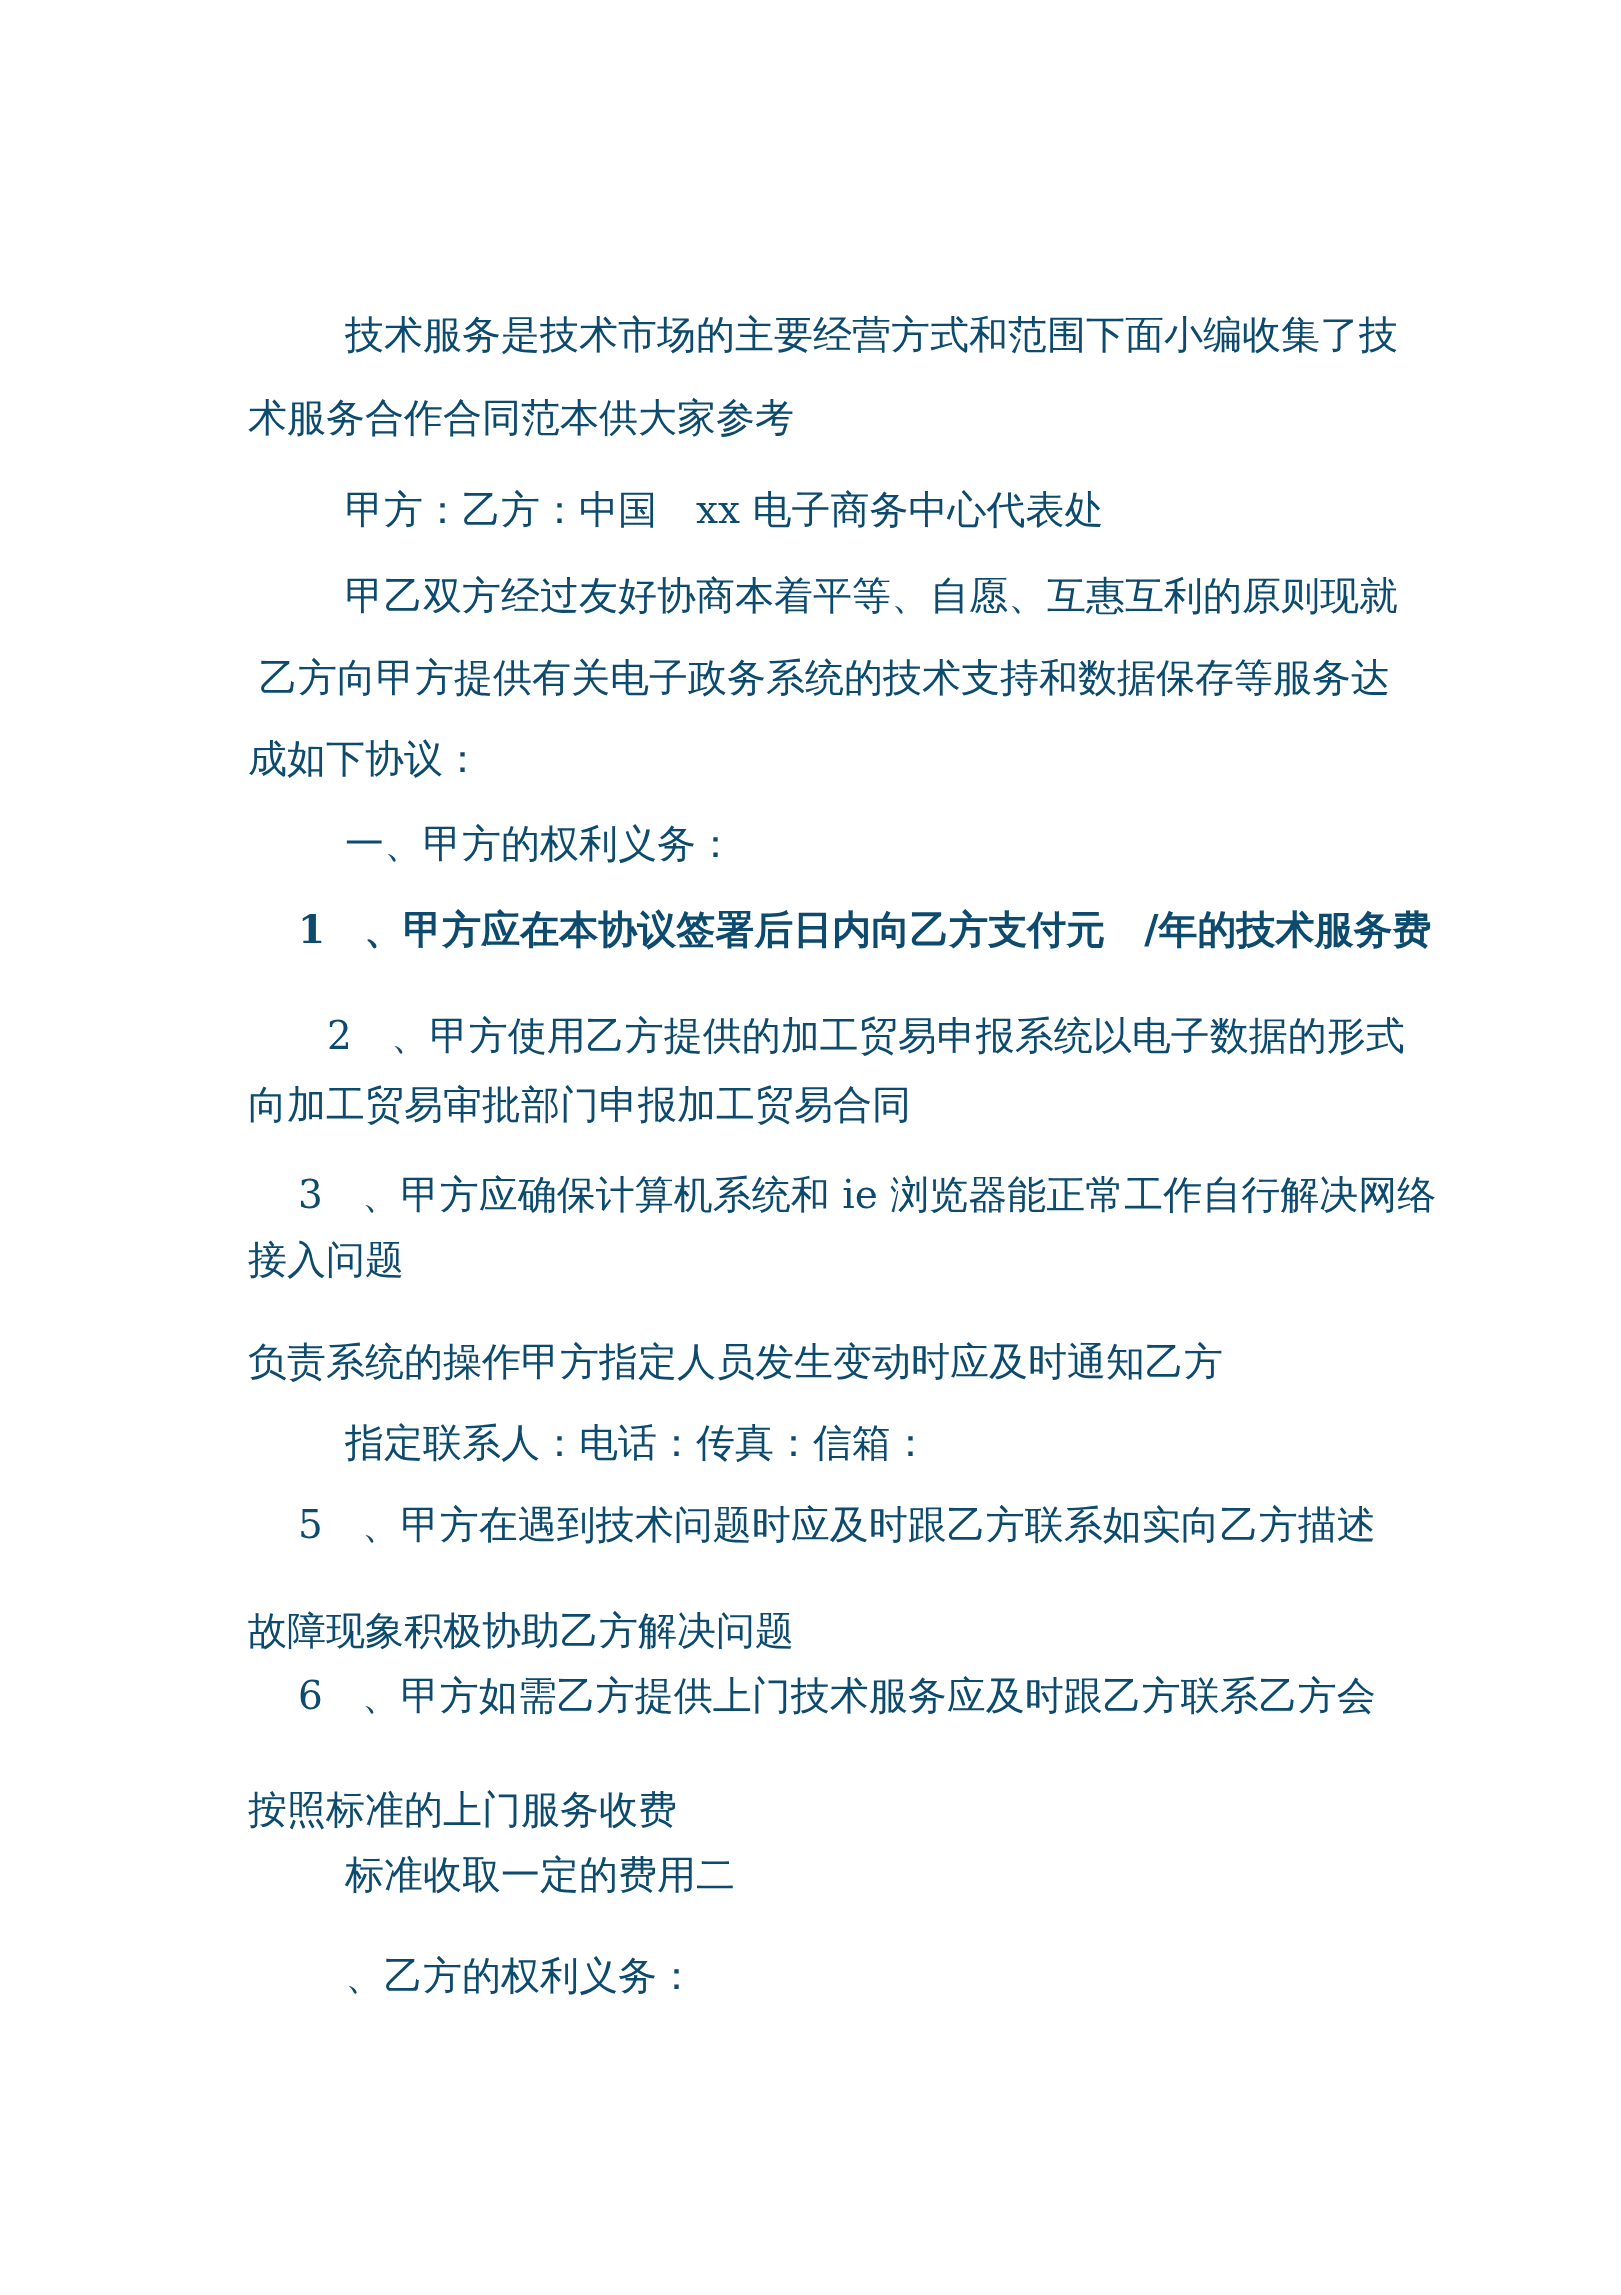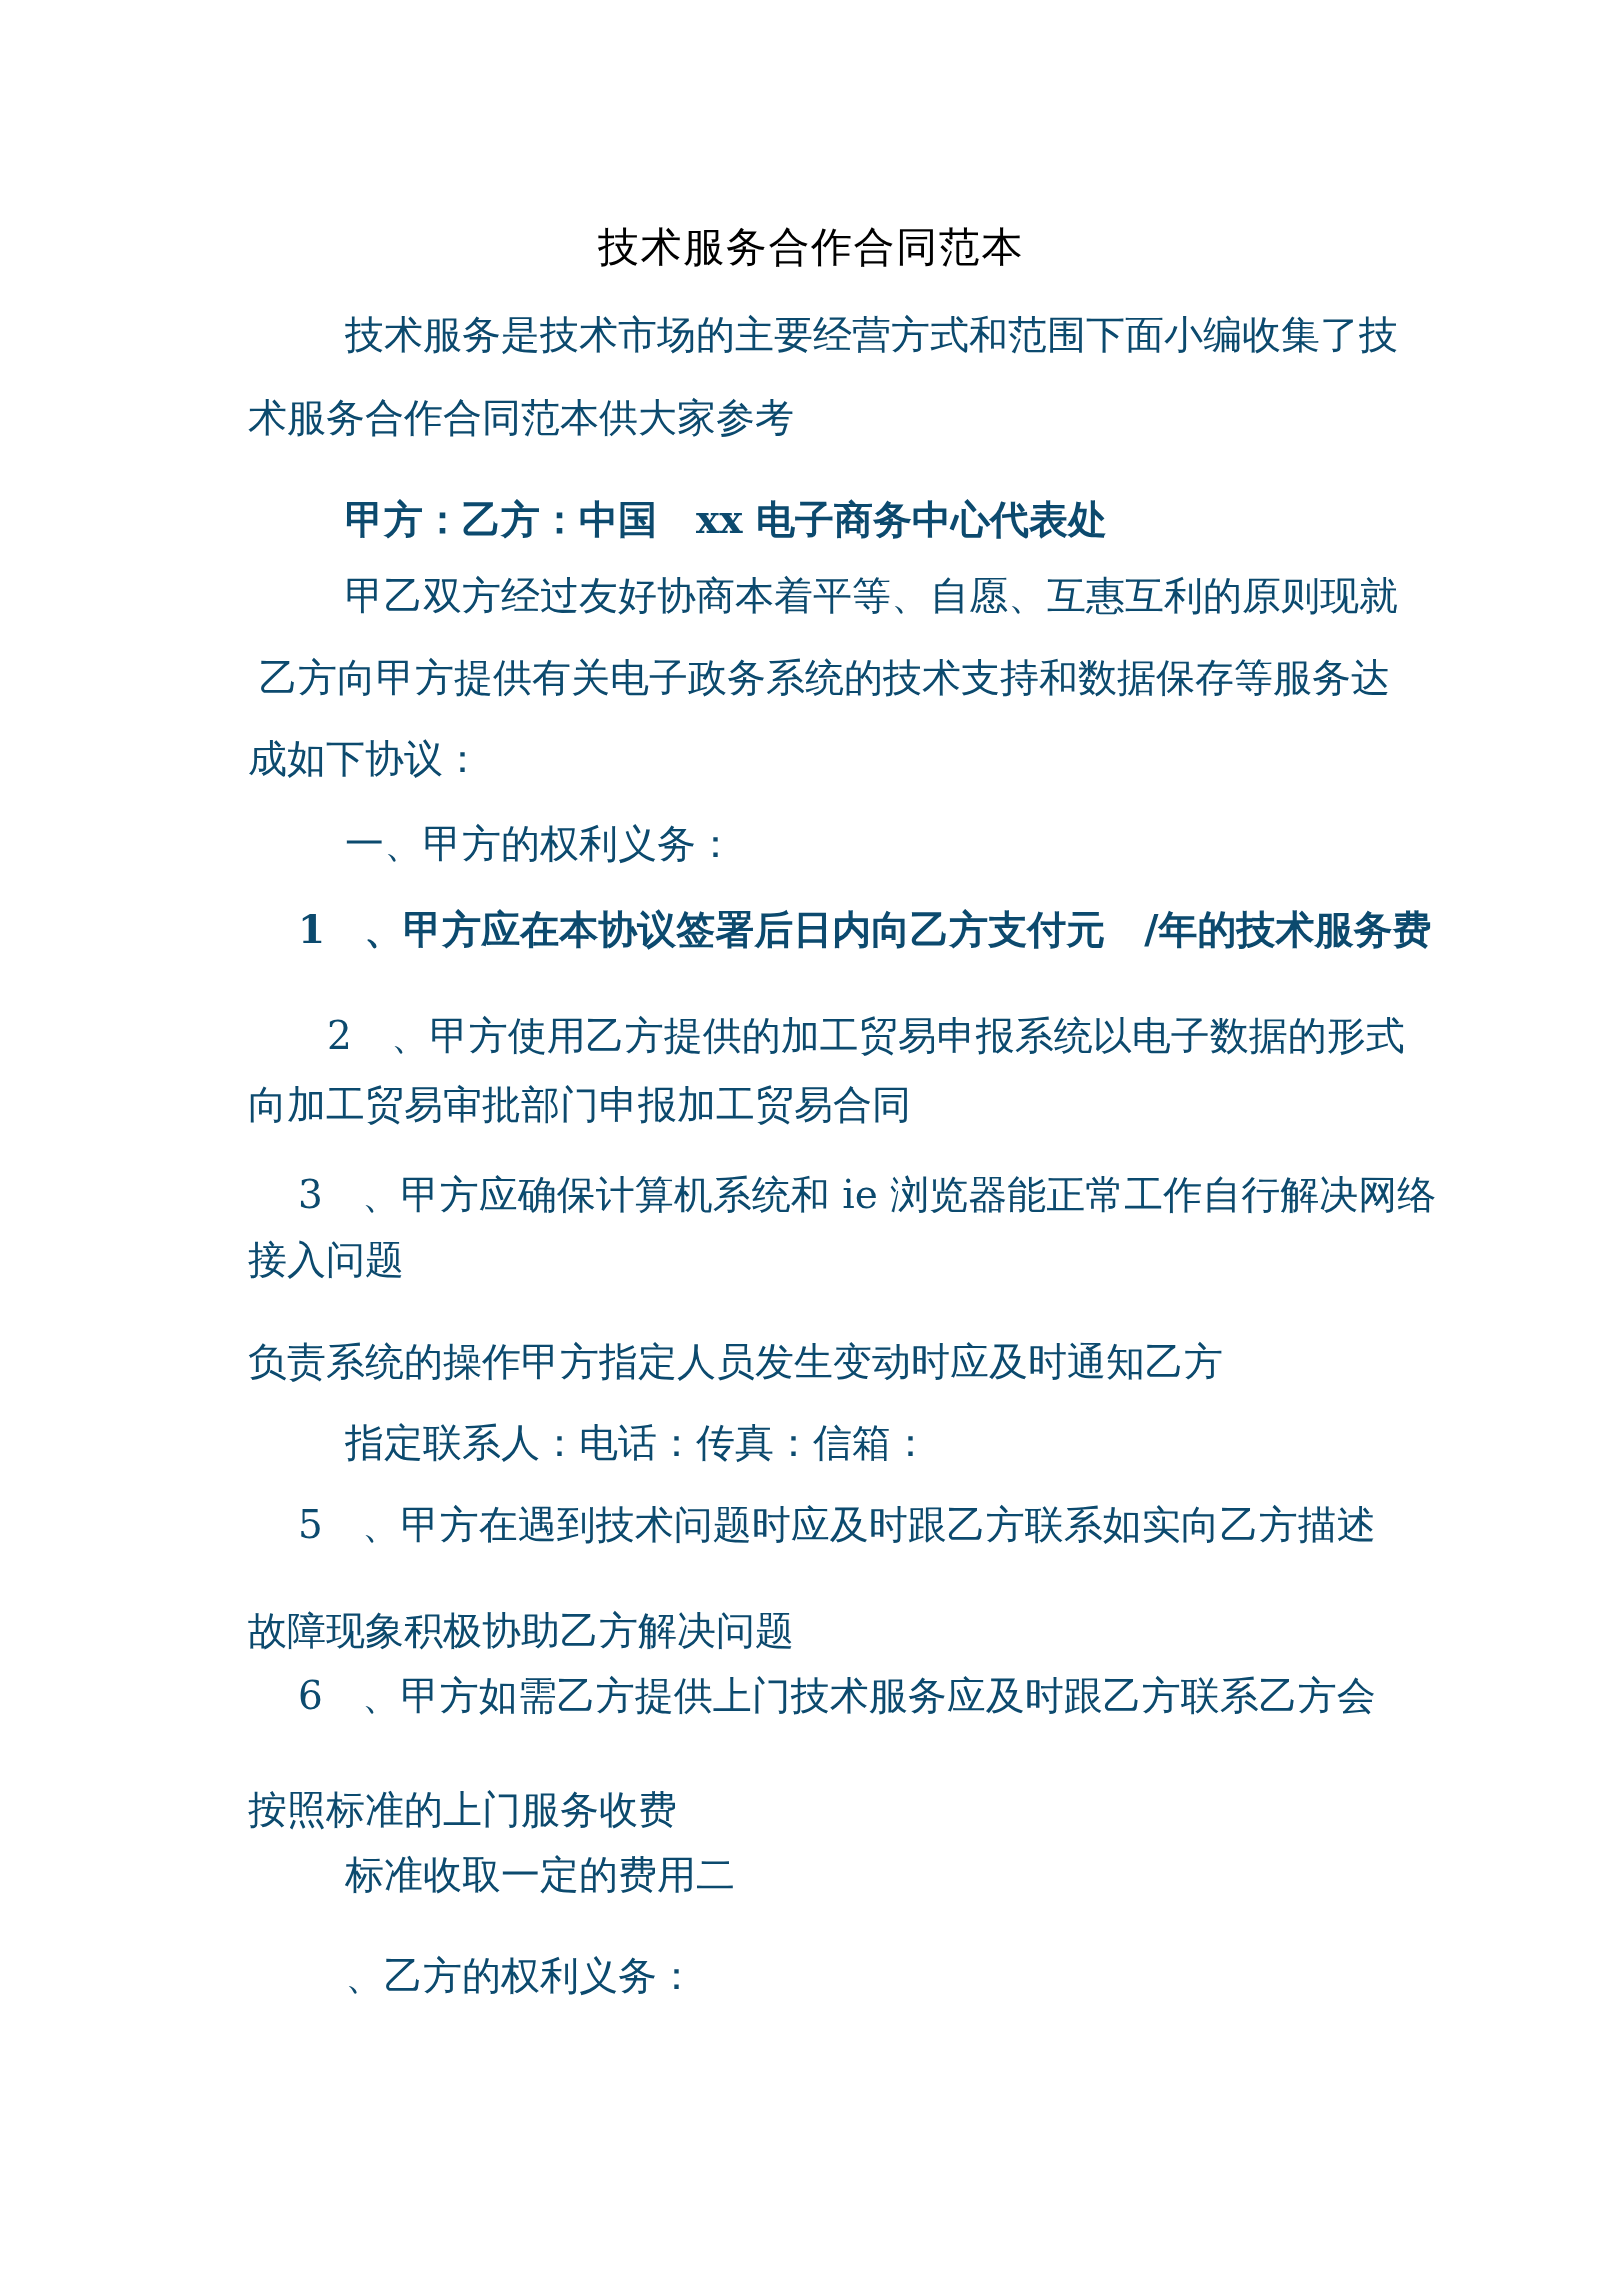--- a/index.html
+++ b/index.html
@@ -48,21 +48,21 @@
     white-space: pre;
     color: #0c4a6e;
   }
   .line.indent   { left: 345px; }
   .line.flush    { left: 248px; text-align: right; }
   .line.numbered { left: 298px; }
 
   
   .doc-body .line:nth-child(1)  { top: 314px;  }
   .doc-body .line:nth-child(2)  { top: 397px;  }
-  .doc-body .line:nth-child(3)  { top: 499px; font-weight: bold;  }
+  .doc-body .line:nth-child(3)  { top: 489px;  }
   .doc-body .line:nth-child(4)  { top: 575px;  }
   .doc-body .line:nth-child(5)  { top: 657px; margin-left: 11px;  }
   .doc-body .line:nth-child(6)  { top: 738px;  }
   .doc-body .line:nth-child(7)  { top: 823px; }
   .doc-body .line:nth-child(8)  { top: 909px; font-weight: bold; }
   .doc-body .line:nth-child(9)  { top: 1015px; margin-left: 29px; }
   .doc-body .line:nth-child(10) { top: 1084px; }
   .doc-body .line:nth-child(11) { top: 1174px; }
   .doc-body .line:nth-child(12) { top: 1207px; margin-top: 32px; }
   .doc-body .line:nth-child(13) { top: 1341px; }
@@ -72,21 +72,20 @@
   .doc-body .line:nth-child(17) { top: 1675px; }
   .doc-body .line:nth-child(18) { top: 1789px; }
   .doc-body .line:nth-child(19) { top: 1854px; }
   .doc-body .line:nth-child(20) { top: 1955px; }
   .doc-body .line:nth-child(21) { top: 2019px; }
 </style>
 </head>
 <body>
 
 <div class="page">
-  <div class="doc-title">技术服务合作合同范本</div>
   <div class="doc-body">
       <div class="line indent">技术服务是技术市场的主要经营方式和范围下面小编收集了技</div>
       <div class="line flush">术服务合作合同范本供大家参考</div>
       <div class="line indent">甲方：乙方：中国　xx 电子商务中心代表处</div>
       <div class="line indent">甲乙双方经过友好协商本着平等、自愿、互惠互利的原则现就</div>
       <div class="line flush">乙方向甲方提供有关电子政务系统的技术支持和数据保存等服务达</div>
       <div class="line flush">成如下协议：</div>
       <div class="line indent">一、甲方的权利义务：</div>
       <div class="line numbered">1　、甲方应在本协议签署后日内向乙方支付元　/年的技术服务费</div>
       <div class="line numbered">2　、甲方使用乙方提供的加工贸易申报系统以电子数据的形式</div>

